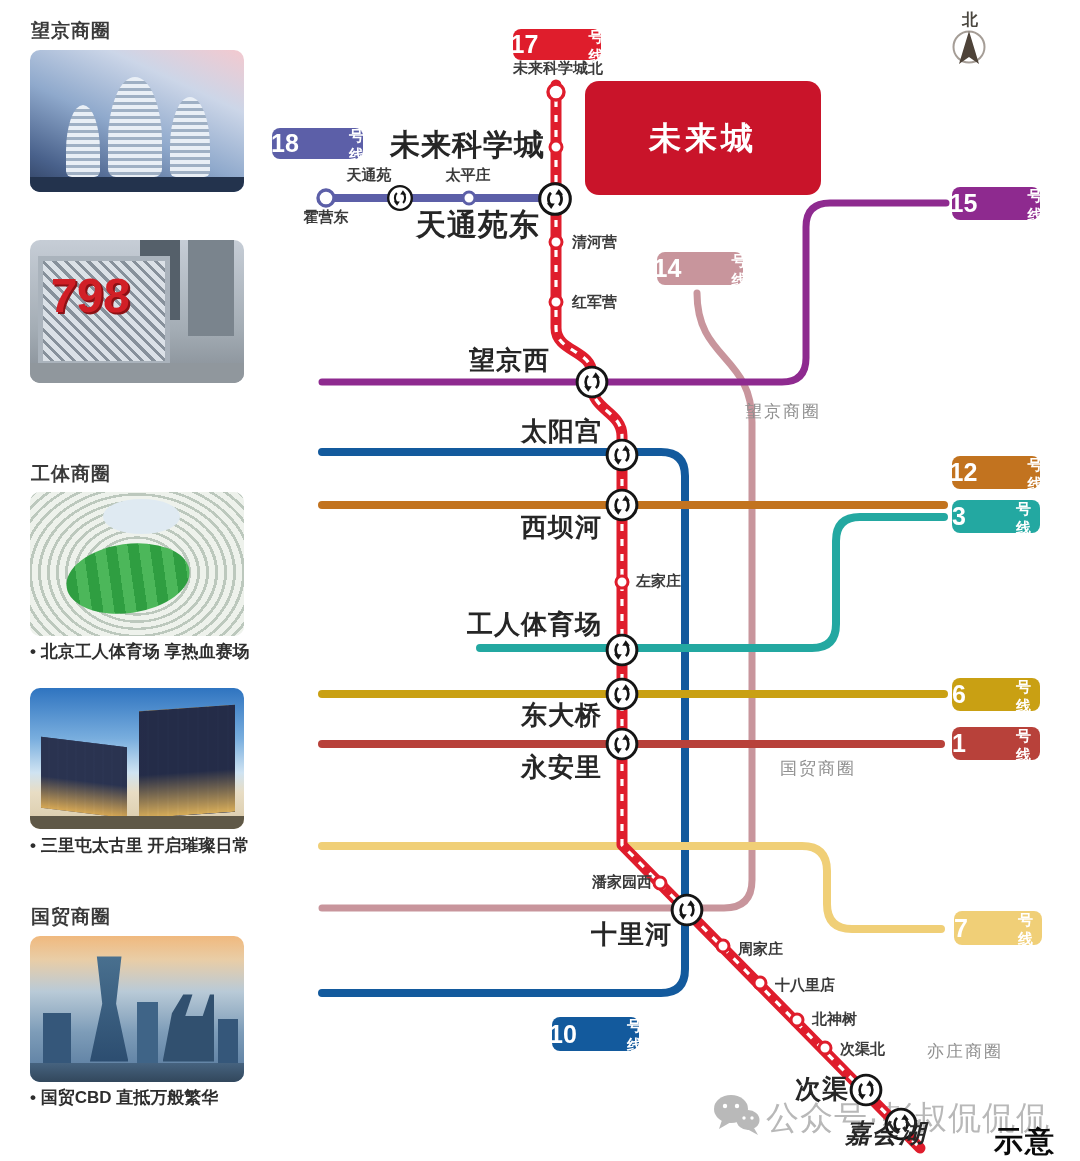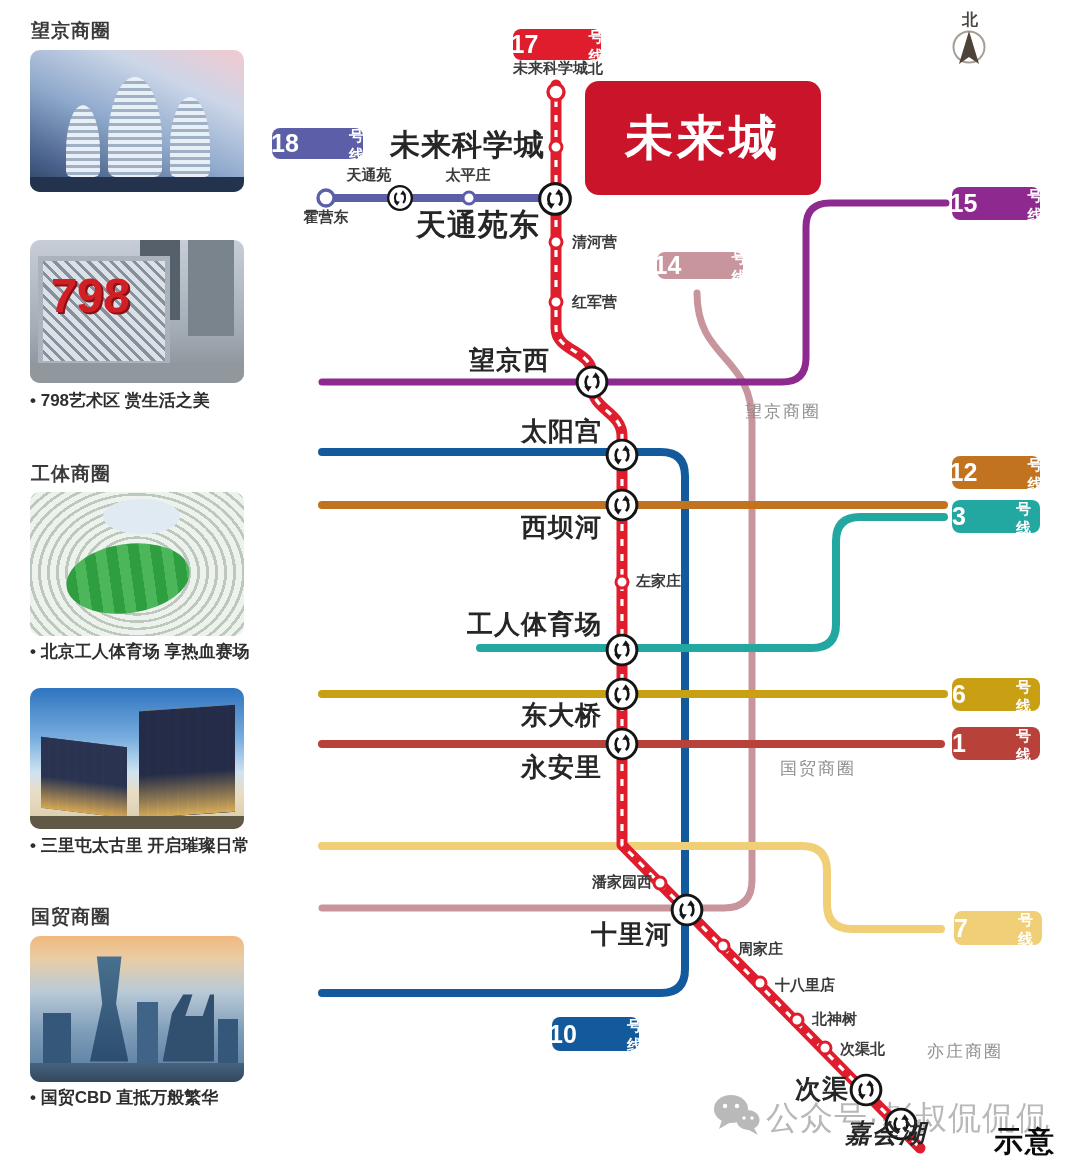--- a/index.html
+++ b/index.html
@@ -65,21 +65,21 @@
   .lg{font-size:30px;font-weight:800;color:#262626;letter-spacing:1px;}
   .district{font-size:17px;font-weight:500;color:#8f8f8f;letter-spacing:2px;}
   .anch-c{transform:translateX(-50%);}
   .anch-r{transform:translateX(-100%);}
   .badge{position:absolute;display:flex;align-items:center;justify-content:center;
          border-radius:8px;color:#fff;z-index:4;gap:48px;}
   .bnum{font-size:25px;font-weight:800;line-height:1;}
   .bsuf{font-size:15px;font-weight:700;margin-left:2px;padding-top:4px;}
   #banner{position:absolute;left:585px;top:81px;width:236px;height:114px;border-radius:14px;
           display:flex;flex-direction:column;align-items:center;justify-content:center;z-index:5;}
-  #banner div{color:#fff;font-size:48px;font-weight:900;letter-spacing:4px;line-height:1.28;}
+  #banner div{color:#fff;font-size:32px;font-weight:900;letter-spacing:4px;line-height:1.28;}
   #compass-label{position:absolute;left:950px;top:10px;width:40px;text-align:center;
                  font-size:16px;font-weight:700;color:#4a463f;z-index:3;}
   #compass-rose{position:absolute;left:949px;top:28px;z-index:3;}
   #watermark{position:absolute;left:712px;top:1092px;display:flex;align-items:flex-start;z-index:1;}
   #watermark .wtext{font-size:33px;font-weight:500;color:#b8b8b8;letter-spacing:1px;margin-left:6px;margin-top:4px;}
   #note{position:absolute;left:994px;top:1122px;font-size:29px;font-weight:900;color:#0a0a0a;
         letter-spacing:2px;z-index:6;}
 </style>
 </head>
 <body>
@@ -94,21 +94,20 @@
     <div class="ground"></div>
   </div>
 
   <div class="photo p2" style="top:240px;height:143px">
     <div class="bl b1"></div>
     <div class="bl b2"></div>
     <div class="panel"></div>
     <div class="num">798</div>
     <div class="road"></div>
   </div>
-  <div class="caption" style="top:389px">798艺术区 赏生活之美</div>
 
   <div class="group-heading" style="top:461px">工体商圈</div>
   <div class="photo p3" style="top:492px;height:144px">
     <div class="roof"></div>
     <div class="sky"></div>
     <div class="pitch"></div>
   </div>
   <div class="caption" style="top:640px">北京工人体育场 享热血赛场</div>
 
   <div class="photo p4" style="top:688px;height:141px">
@@ -241,21 +240,21 @@
       <span class="bsuf">号线</span>
     </div>
     <div class="badge" style="left: 272px; top: 128px; width: 91px; height: 31px; background: rgb(92, 95, 168);">
       <span class="bnum">18</span>
       <span class="bsuf">号线</span>
     </div>
     <div class="badge" style="left: 952px; top: 187px; width: 88px; height: 33px; background: rgb(142, 42, 143);">
       <span class="bnum">15</span>
       <span class="bsuf">号线</span>
     </div>
-    <div class="badge" style="left: 657px; top: 252px; width: 86px; height: 27px; background: rgb(200, 149, 156);">
+    <div class="badge" style="left: 657px; top: 252px; width: 86px; height: 33px; background: rgb(200, 149, 156);">
       <span class="bnum">14</span>
       <span class="bsuf">号线</span>
     </div>
     <div class="badge" style="left: 952px; top: 456px; width: 88px; height: 33px; background: rgb(194, 115, 31);">
       <span class="bnum">12</span>
       <span class="bsuf">号线</span>
     </div>
     <div class="badge" style="left: 952px; top: 500px; width: 88px; height: 33px; background: rgb(35, 168, 161);">
       <span class="bnum">3</span>
       <span class="bsuf">号线</span>

